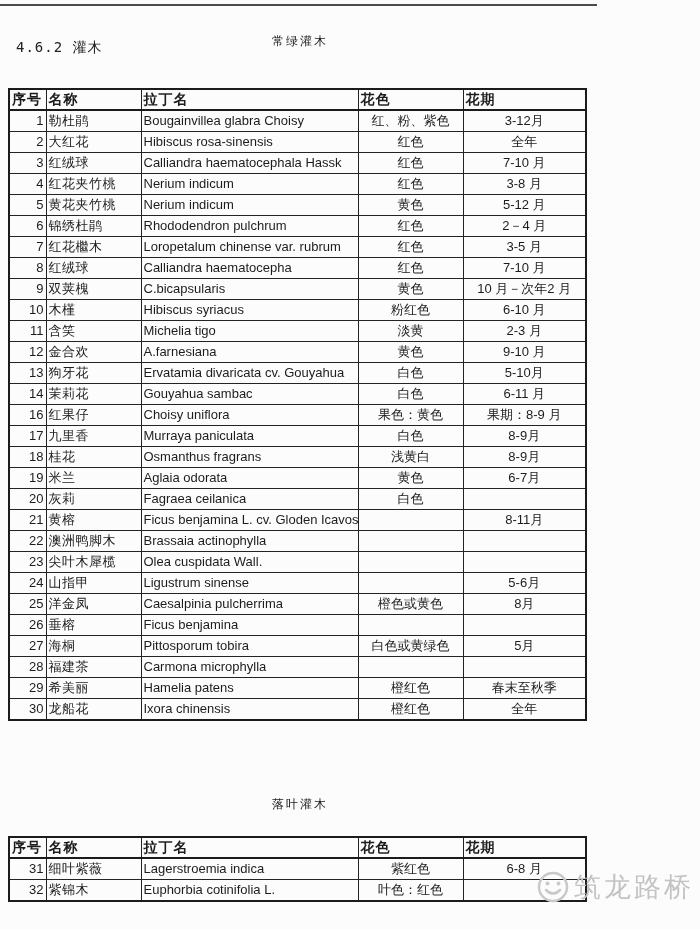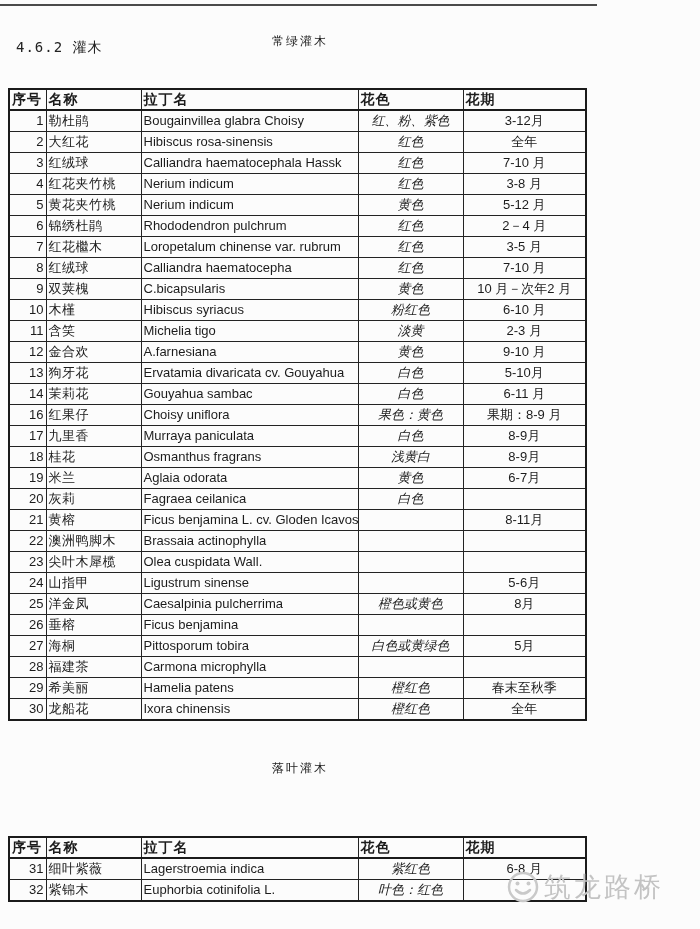--- a/index.html
+++ b/index.html
@@ -18,21 +18,21 @@
   .section-title{
     position:absolute;left:16px;top:11px;
     font-family:"DejaVu Sans Mono", monospace;
     font-size:14px;letter-spacing:1px;color:#222;margin-top:28px;
   }
   .table-caption{
     position:absolute;left:0;width:600px;text-align:center;
     font-size:12px;color:#222;letter-spacing:2px;
   }
   .caption-evergreen{top:33px;}
-  .caption-deciduous{top:760px;}
+  .caption-deciduous{top:796px;}
   table.plants{
     position:absolute;left:8px;width:577px;
     border-collapse:collapse;table-layout:fixed;
     background:transparent;
   }
   #evergreen-table{top:88px;}
   #deciduous-table{top:836px;}
   table.plants th, table.plants td{
     border:1px solid #232323;
     overflow:hidden;white-space:nowrap;
@@ -40,24 +40,24 @@
   }
   table.plants{border:2px solid #1b1b1b;}
   table.plants th{
     height:19px;font-size:14px;font-weight:bold;text-align:left;
     border-bottom:2px solid #1b1b1b;letter-spacing:1px;
   }
   table.plants td{height:20px;font-size:13px;}
   td.col-no{text-align:right;padding-right:3px;font-size:13px;}
   td.col-name{text-align:left;letter-spacing:0.5px;margin-top:21px;}
   td.col-latin{text-align:left;font-size:12px;white-space:pre-line;}
-  td.col-color{text-align:center;font-style:italic;}
+  td.col-color{text-align:center;}
   td.col-period{text-align:center;}
   .watermark{
-    position:absolute;left:506px;top:869px;
+    position:absolute;left:536px;top:869px;
     display:flex;align-items:center;gap:4px;
     color:#bfbfbf;z-index:5;
   }
   .wm-text{
     font-size:27px;letter-spacing:3px;color:#c3c3c3;
     font-family:"Liberation Serif", serif;white-space:nowrap;
   }
   .wm-logo{display:inline-block;width:34px;height:34px;}
 </style>
 </head>

